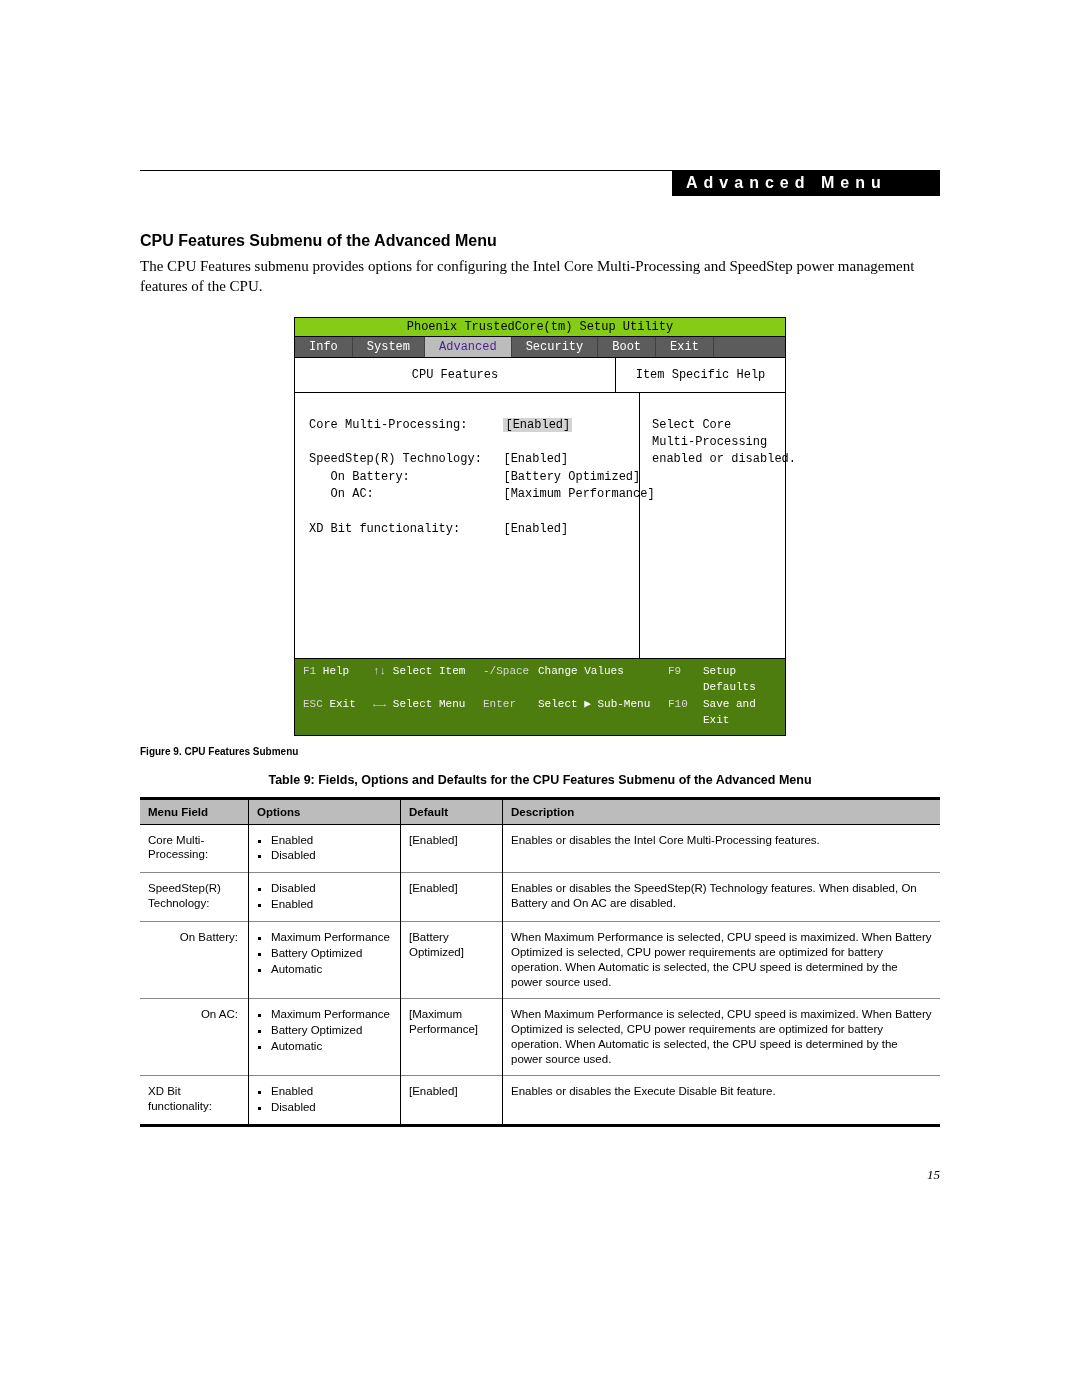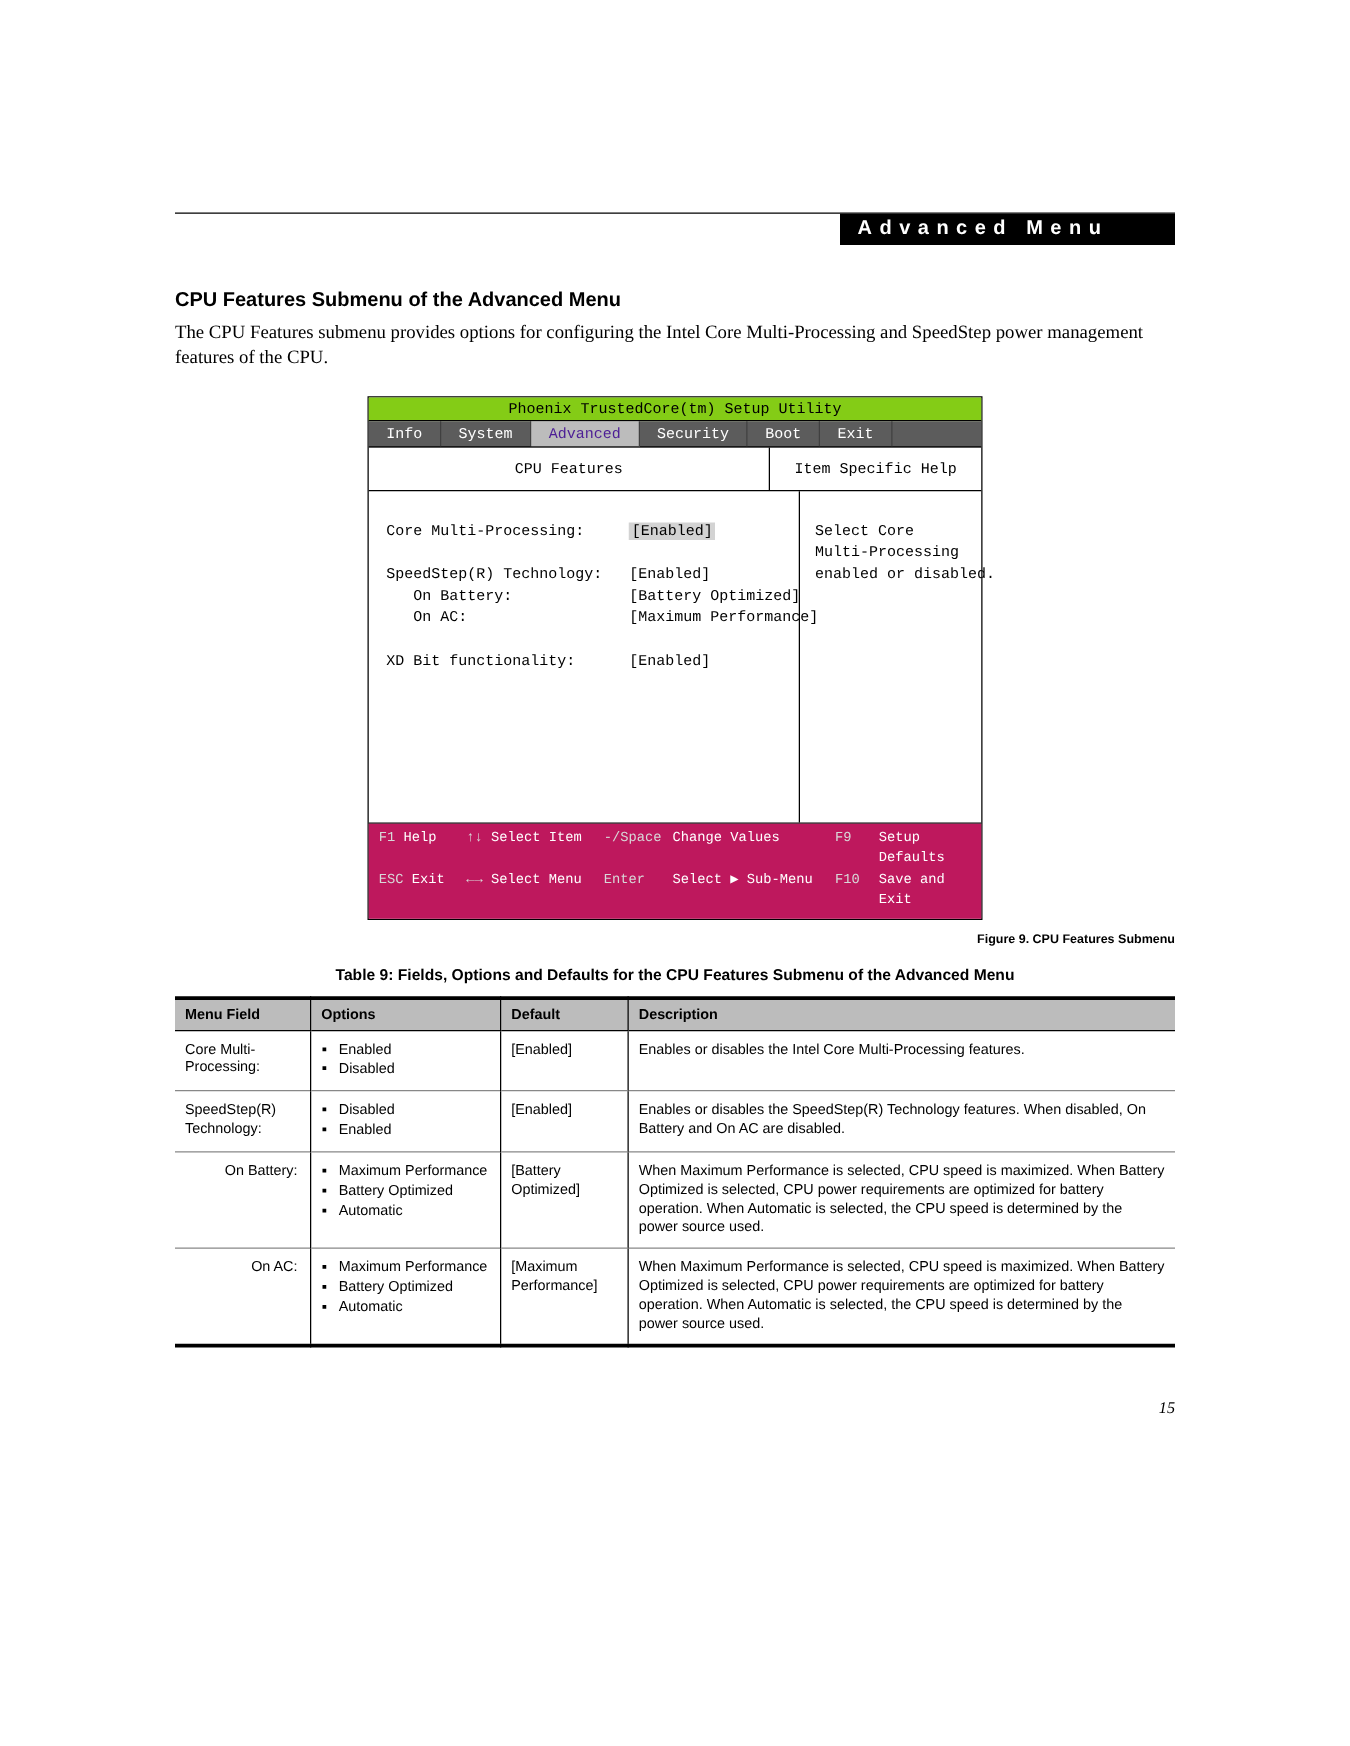--- a/index.html
+++ b/index.html
@@ -102,40 +102,40 @@
     background:#d3d3d3;
     padding:0 2px;
   }
   .bios-body-right{
     flex:1;
     padding:24px 10px 10px 12px;
     line-height:1.45;
     white-space:pre;
   }
   .bios-foot{
-    background:#be185d;
+    background:#4d7c0f;
     color:#fff;
     padding:4px 8px 6px 8px;
     font-size:11px;
     line-height:1.5;
   }
   .bios-foot span.k{ color:#d8d8d8; }
   .bios-foot .row{ display:flex; }
   .bios-foot .c1{ width:70px; }
   .bios-foot .c2{ width:110px; }
   .bios-foot .c3{ width:55px; }
   .bios-foot .c4{ width:130px; }
   .bios-foot .c5{ width:35px; }
   .bios-foot .c6{ flex:1; }
 
   .fig-caption{
     font-family:Verdana,Arial,sans-serif;
     font-weight:bold;
     font-size:10px;
-    text-align:right;
+    text-align:left;
     margin:10px 0 16px 0;
   }
   .table-title{
     font-family:Verdana,Arial,sans-serif;
     font-weight:bold;
     font-size:12.5px;
     text-align:center;
     margin:0 0 10px 0;
   }
 
@@ -289,17 +289,28 @@
           <td class="opts">
             <ul>
               <li>Maximum Performance</li>
               <li>Battery Optimized</li>
               <li>Automatic</li>
             </ul>
           </td>
           <td class="def">[Maximum Performance]</td>
           <td>When Maximum Performance is selected, CPU speed is maximized. When Battery Optimized is selected, CPU power requirements are optimized for battery operation. When Automatic is selected, the CPU speed is determined by the power source used.</td>
         </tr>
+        <tr>
+          <td class="menu">XD Bit functionality:</td>
+          <td class="opts">
+            <ul>
+              <li>Enabled</li>
+              <li>Disabled</li>
+            </ul>
+          </td>
+          <td class="def">[Enabled]</td>
+          <td>Enables or disables the Execute Disable Bit feature.</td>
+        </tr>
       </tbody>
   </table>
 
   <div class="page-num">15</div>
 </div>
 
 </body></html>

